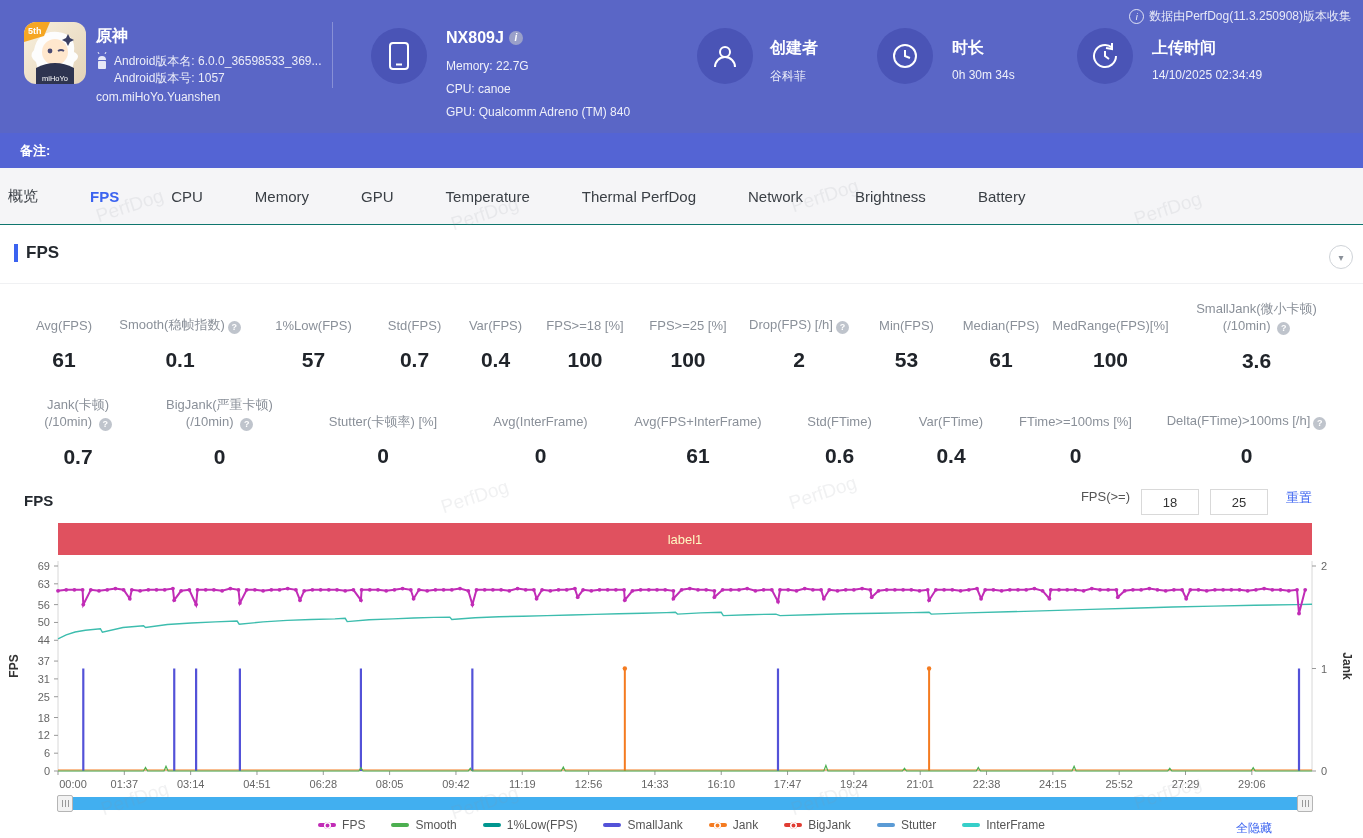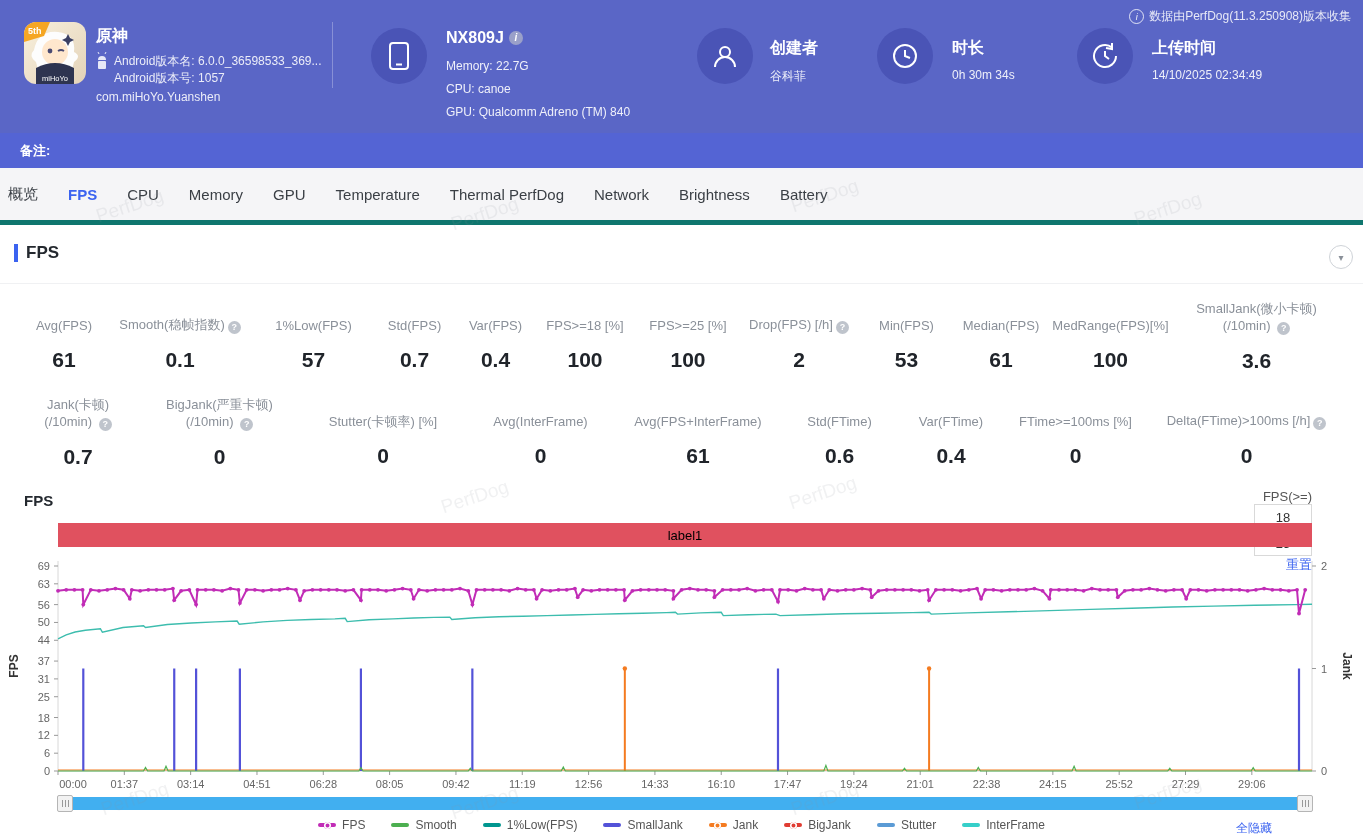--- a/index.html
+++ b/index.html
@@ -17,41 +17,41 @@
   .grp-line{position:absolute;font-size:12px;color:rgba(255,255,255,.9);}
   .collect{position:absolute;right:12px;top:8px;font-size:12px;color:rgba(255,255,255,.85);display:flex;align-items:center;gap:5px;}
   .i-icon{display:inline-flex;width:13px;height:13px;border:1px solid rgba(255,255,255,.8);border-radius:50%;font-size:9px;align-items:center;justify-content:center;font-style:italic;color:rgba(255,255,255,.9);}
   .i-icon2{display:inline-flex;width:14px;height:14px;background:#9aa0c9;border-radius:50%;font-size:10px;align-items:center;justify-content:center;font-style:italic;color:#fff;vertical-align:2px;margin-left:5px;}
   
   .note{position:absolute;left:0;top:133px;width:1363px;height:35px;background:#5464d4;display:flex;align-items:center;}
   .note-label{color:#fff;font-weight:bold;font-size:13px;margin-left:20px;white-space:nowrap;}
   .note-input{flex:1;margin:0 20px 0 8px;background:transparent;border:none;outline:none;color:#fff;font-size:13px;}
   .note-input::placeholder{color:rgba(255,255,255,.5);}
   
-  .tabs{position:absolute;left:0;top:168px;width:1363px;height:57px;background:#f5f5f7;border-bottom:5px solid #0f766e;display:flex;align-items:center;gap:30px;padding-left:8px;box-sizing:border-box;}
+  .tabs{position:absolute;left:0;top:168px;width:1363px;height:57px;background:#f5f5f7;border-bottom:1px solid #0f766e;display:flex;align-items:center;gap:52px;padding-left:8px;box-sizing:border-box;}
   .tab{font-size:15px;color:#3a3f45;cursor:pointer;white-space:nowrap;}
   .tab.active{color:#3b63f0;font-weight:bold;}
   
   .sect-hd{position:absolute;left:14px;top:243px;display:flex;align-items:center;gap:8px;}
   .sect-bar{width:4px;height:18px;background:#3b63f0;}
   .sect-title{font-size:17px;font-weight:bold;color:#24292f;}
   .collapse-btn{position:absolute;right:10px;top:245px;width:22px;height:22px;border:1px solid #cfd3d8;border-radius:50%;background:#fff;color:#8a9099;font-size:10px;display:flex;align-items:center;justify-content:center;cursor:pointer;}
   .sect-line{position:absolute;left:0;top:283px;width:1363px;height:1px;background:#f0f1f3;}
   
   .stats-row{position:absolute;left:24px;right:24px;display:flex;justify-content:space-between;}
   .stat{text-align:center;}
   .stat-label{font-size:13px;color:#8a9099;min-height:34px;display:flex;flex-direction:column;justify-content:flex-end;align-items:center;line-height:17px;}
   .stat-value{font-size:21px;font-weight:bold;color:#20242a;margin-top:14px;}
   .help{display:inline-flex;width:13px;height:13px;background:#bfc4cc;border-radius:50%;color:#fff;font-size:9px;font-weight:bold;align-items:center;justify-content:center;margin-left:3px;vertical-align:-1px;}
   
   .chart-title{position:absolute;left:24px;top:492px;font-size:15px;font-weight:bold;color:#24292f;}
-  .chart-ctrl{position:absolute;right:51px;top:489px;display:flex;align-items:flex-end;font-size:13px;color:#555;flex-direction:column;}
+  .chart-ctrl{position:absolute;right:51px;top:489px;display:flex;align-items:flex-start;font-size:13px;color:#555;}
   .fps-input{width:52px;height:22px;border:1px solid #d9d9d9;background:#fff;text-align:center;font-size:13px;color:#333;margin-left:11px;outline:none;}
   .reset-link{color:#3b63f0;margin-left:18px;cursor:pointer;}
-  .banner{position:absolute;left:58px;width:1254px;top:523px;height:24px;background:#e0515f;color:#000000;font-size:13px;display:flex;align-items:center;justify-content:center;}
+  .banner{position:absolute;left:58px;width:1254px;top:523px;height:32px;background:#e0515f;color:#fef9c3;font-size:13px;display:flex;align-items:center;justify-content:center;}
   .tick{font-size:11px;fill:#666;}
   .axis-title{font-size:12px;fill:#333;font-weight:bold;}
   .scrollbar{position:absolute;left:58px;top:797px;width:1254px;height:13px;background:#41aff0;}
   .sb-handle{position:absolute;top:-2px;width:16px;height:17px;background:#f2f2f2;border:1px solid #b5b5b5;border-radius:2px;box-sizing:border-box;cursor:pointer;}
   .sb-handle::after{content:"";position:absolute;left:4px;top:4px;width:7px;height:7px;background:repeating-linear-gradient(90deg,#999 0 1px,transparent 1px 3px);}
   .legend{position:absolute;left:0;top:818px;width:1363px;display:flex;justify-content:center;gap:26px;align-items:center;}
   .lg-item{display:flex;align-items:center;gap:6px;font-size:12px;color:#555;cursor:pointer;}
   .lg-swatch{position:relative;width:18px;height:4px;border-radius:2px;}
   .lg-dot{position:absolute;left:5.5px;top:-1.5px;width:7px;height:7px;border-radius:50%;}
   .hide-all{position:absolute;right:91px;top:820px;font-size:12px;color:#3b63f0;cursor:pointer;}

